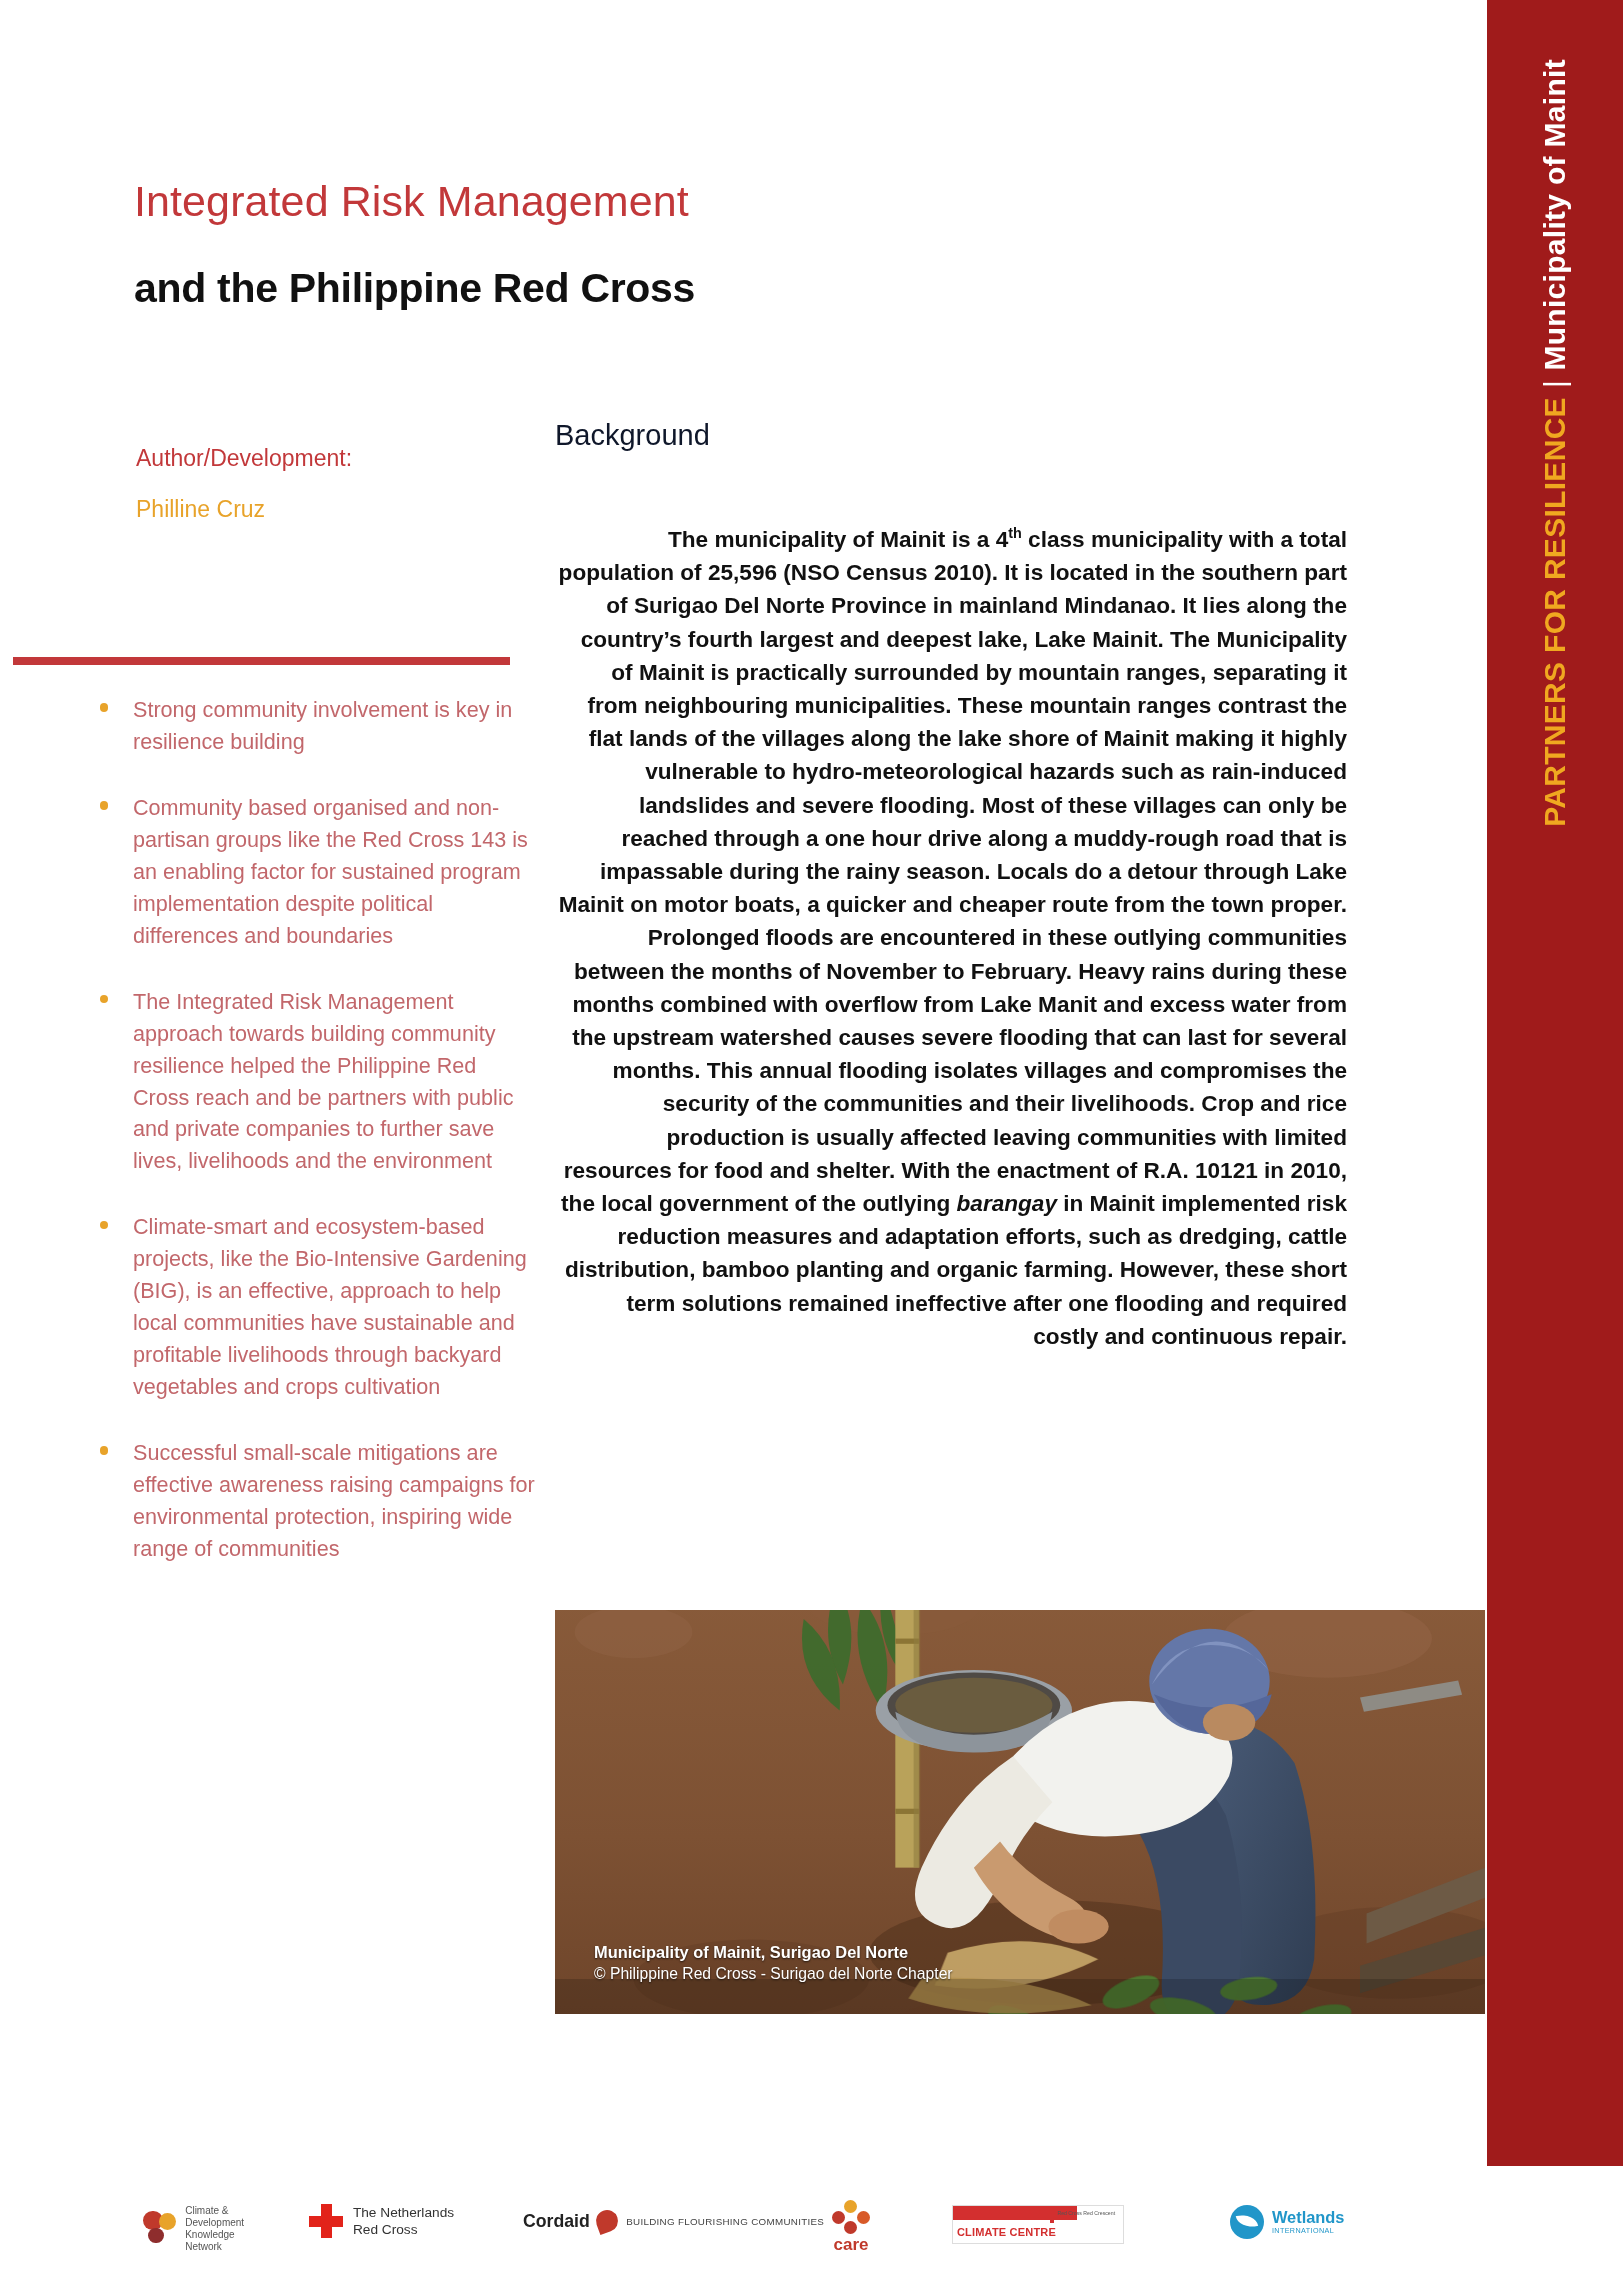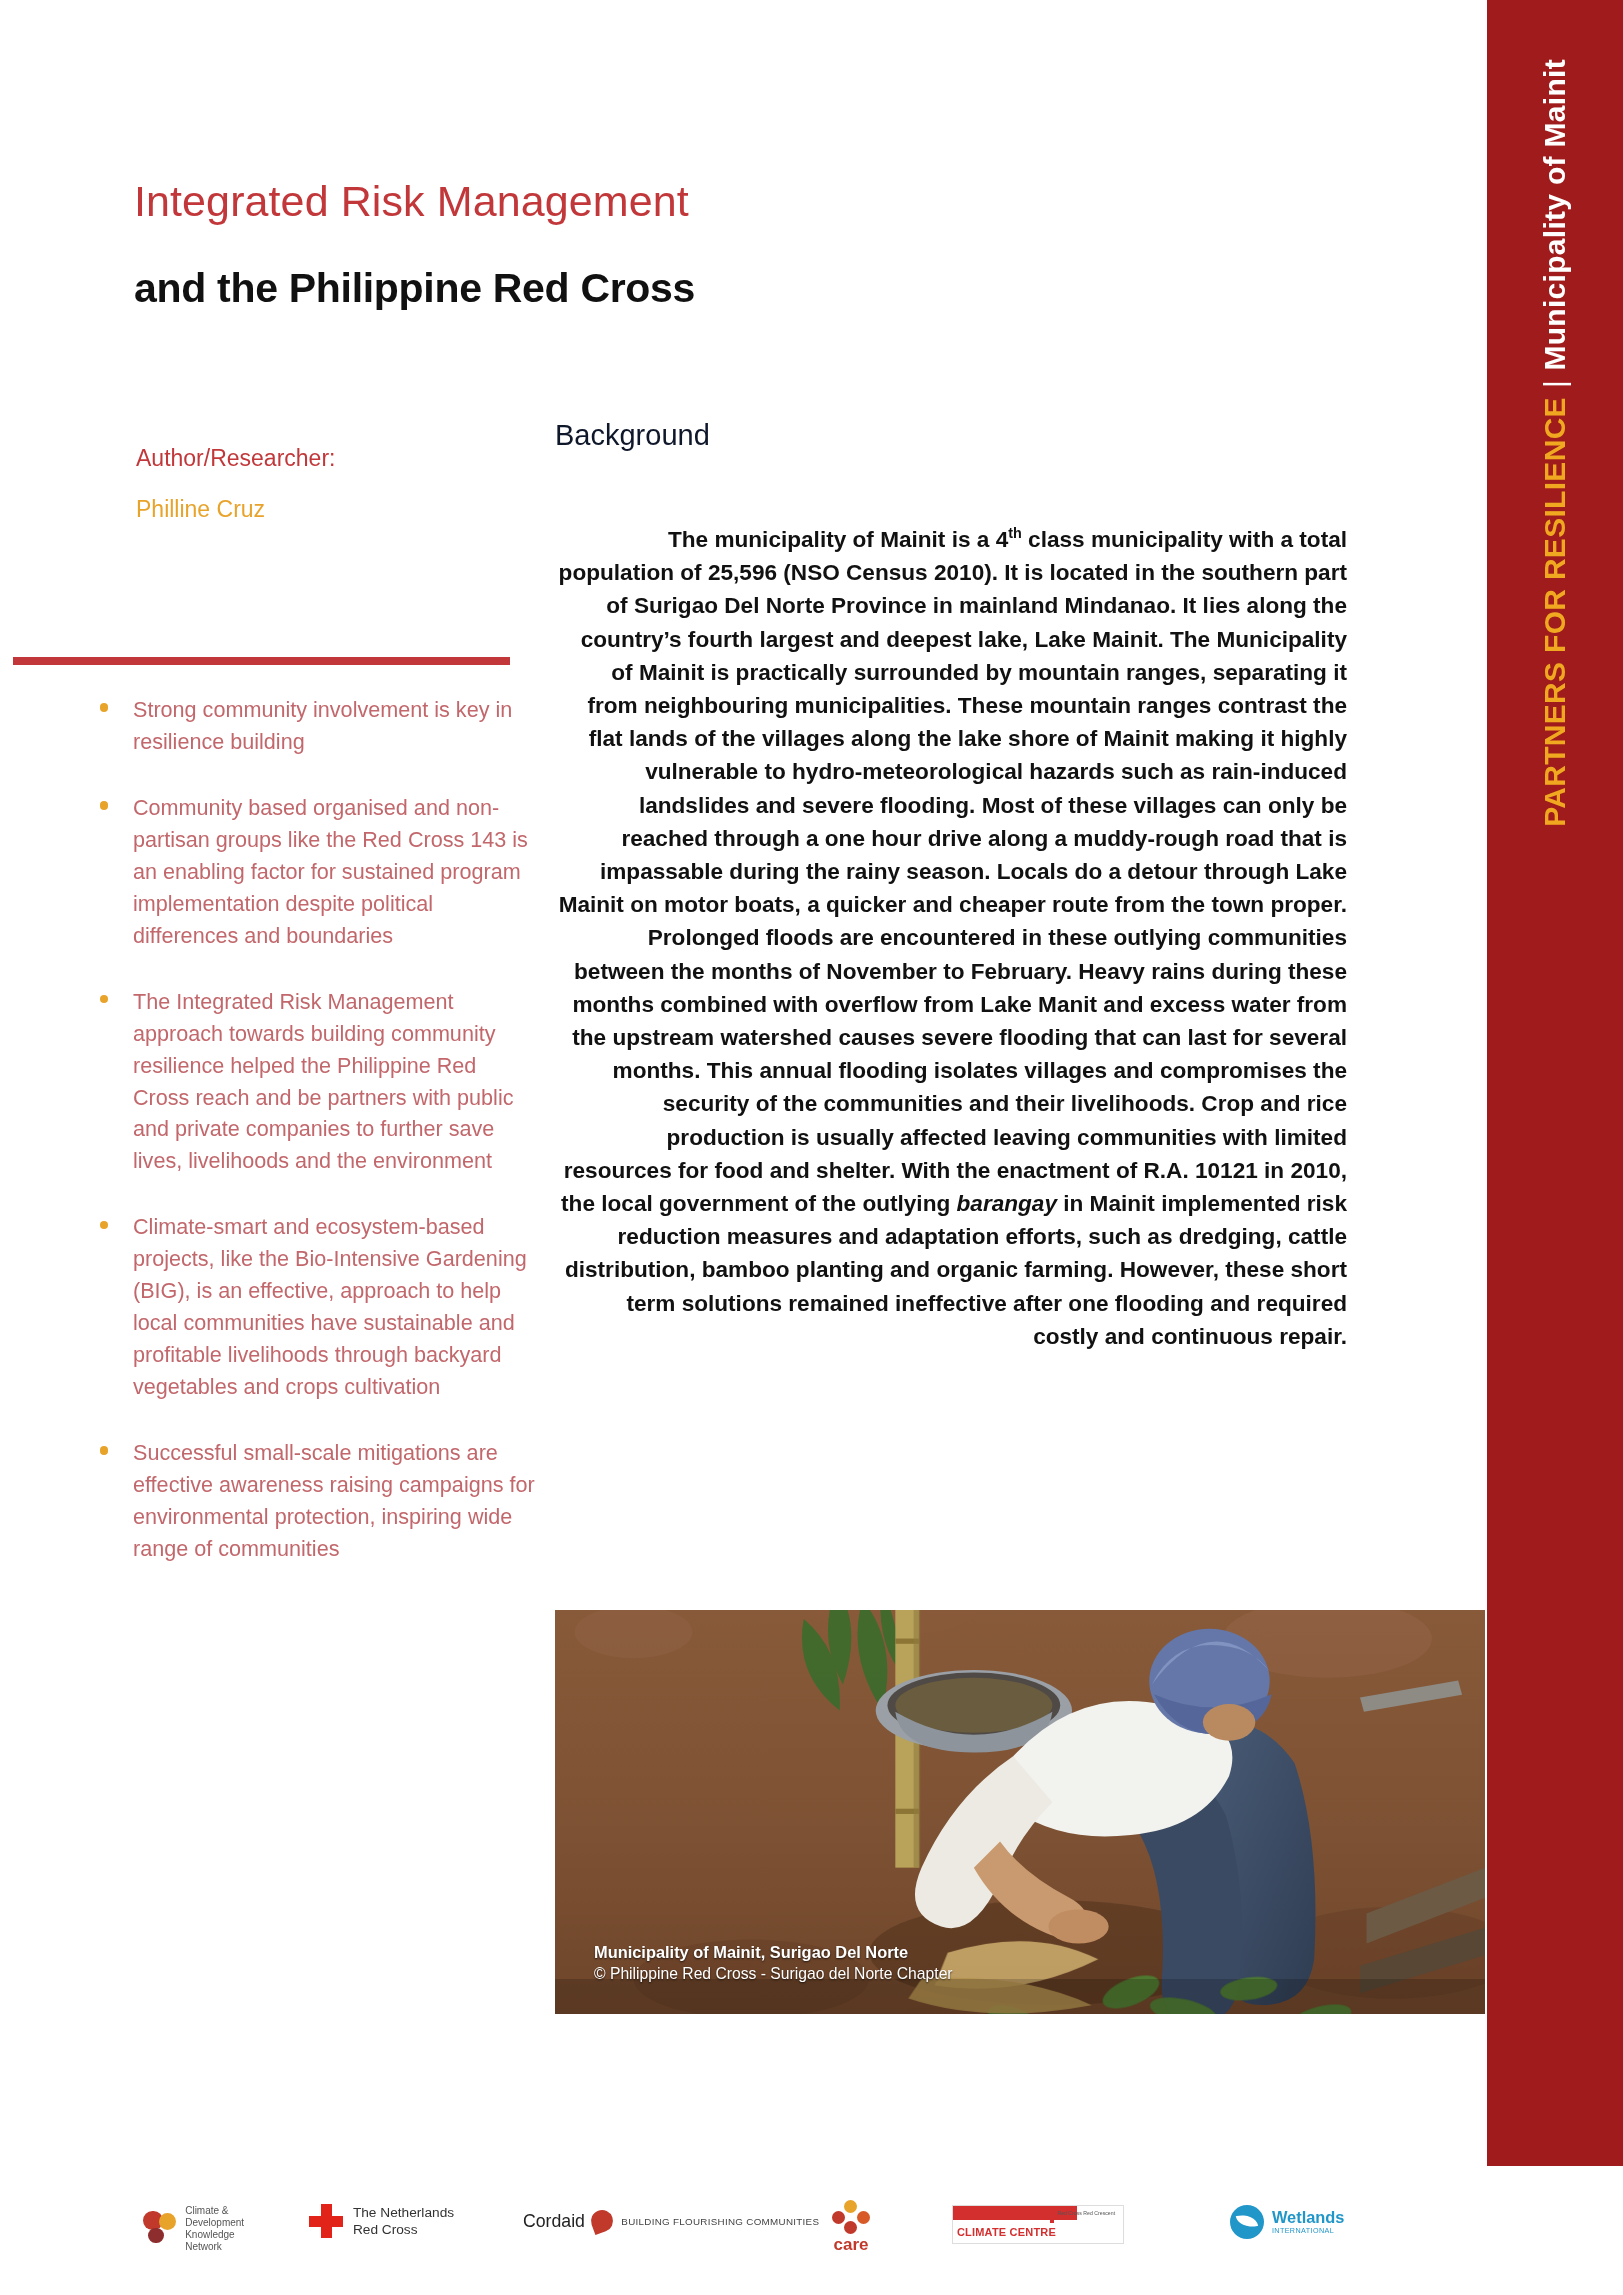--- a/index.html
+++ b/index.html
@@ -194,21 +194,21 @@
   }
   .cross::before, .cross::after {
     content: ""; position: absolute; background: #e2231a;
   }
   .cross::before { left: 13px; top: 1.3px; width: 10.5px; height: 34px; }
   .cross::after  { left: 1.3px; top: 13px; width: 34px; height: 10.5px; }
   .l2-txt { font-size: 13.7px; color: #333; line-height: 1.2; }
 
   
   .logo3 { left: 523px; top: 38px; }
-  .l3-name { font-size: 17.7px; font-weight: normal; color: #222; margin-right: 6.5px; }
+  .l3-name { font-size: 17.7px; font-weight: bold; color: #222; margin-right: 6.5px; }
   .l3-swoosh {
     width: 22px; height: 22px; margin-right: 7.9px;
     background: #c0392b;
     border-radius: 50% 50% 50% 0;
     transform: rotate(-20deg);
   }
   .l3-tag { font-size: 9.8px; color: #444; letter-spacing: 0.3px; }
 
   
   .logo4 { left: 832px; top: 27.5px; flex-direction: column; }
@@ -265,21 +265,21 @@
   <div class="right-bar-text">
     <span class="rb-part1">PARTNERS FOR RESILIENCE</span>
     <span class="rb-sep">|</span>
     <span class="rb-part2">Municipality of Mainit</span>
   </div>
 </div>
 
 <div class="title-main">Integrated Risk Management</div>
 <div class="title-sub">and the Philippine Red Cross</div>
 
-<div class="author-label">Author/Researcher:</div>
+<div class="author-label">Author/Development:</div>
 <div class="author-name">Philline Cruz</div>
 <div class="divider"></div>
 
 <div class="bullets">
   <div class="bullet">
     <span class="dot"></span>
     <span>Strong community involvement is key in resilience building</span>
   </div>
   <div class="bullet">
     <span class="dot"></span>

